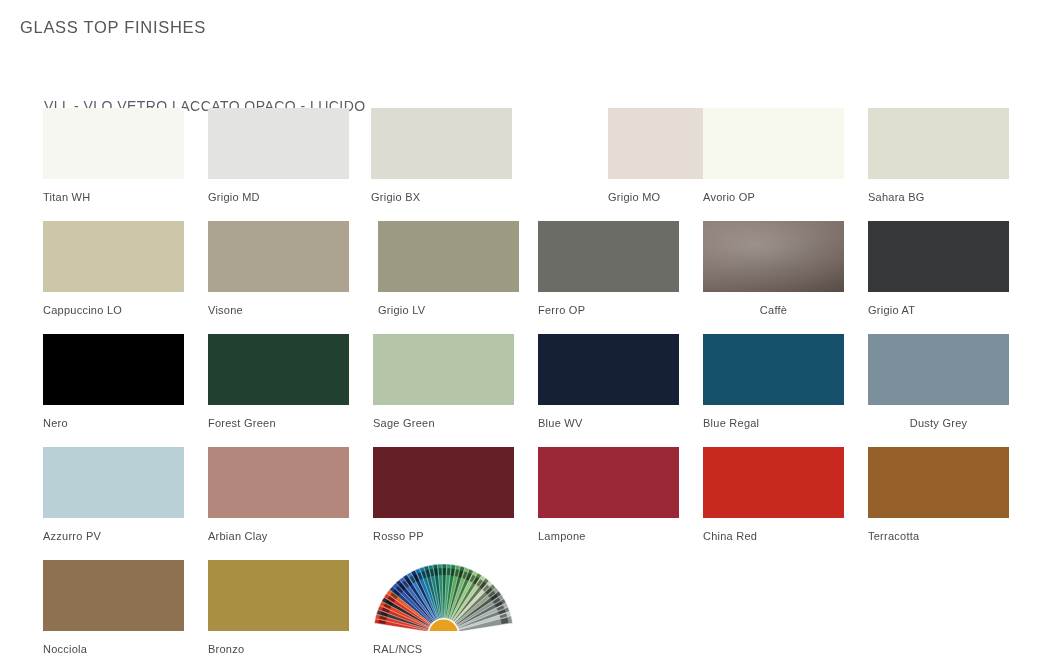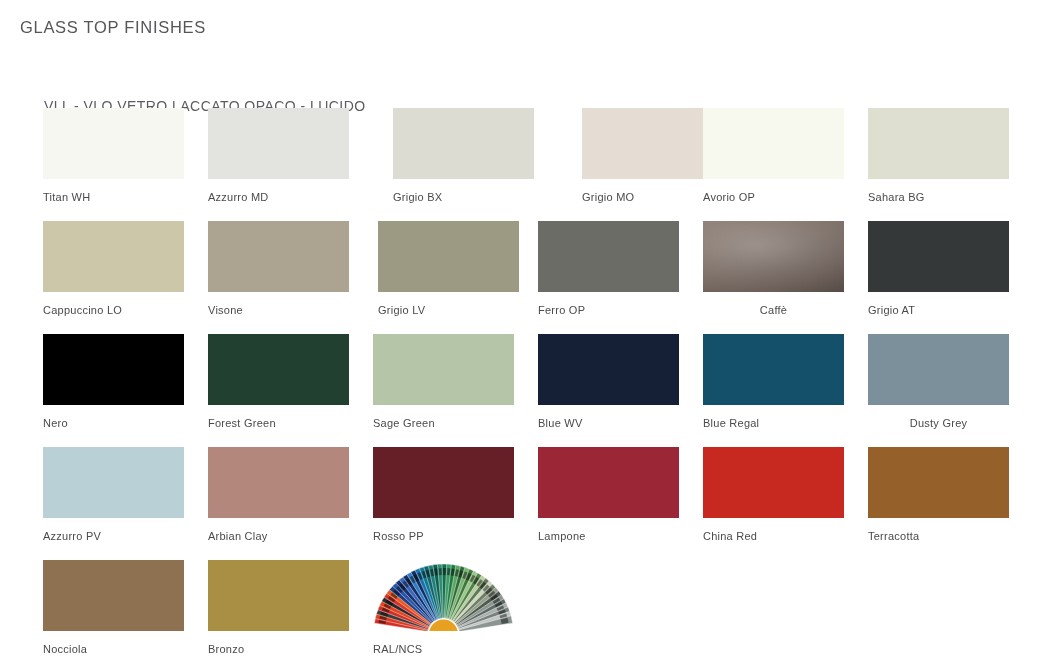--- a/index.html
+++ b/index.html
@@ -120,27 +120,27 @@
   <h2 class="section-subtitle">VLL - VLO VETRO LACCATO OPACO - LUCIDO</h2>
 
   <div class="swatch-grid" id="swatch-grid">
       <div class="swatch-row">
         <div class="swatch-cell" style="left: 0px;">
           <div class="swatch-chip" style="background-color: rgb(247, 247, 242);"></div>
           <span class="swatch-label">Titan WH</span>
         </div>
         <div class="swatch-cell" style="left: 165px;">
           <div class="swatch-chip" style="background-color: rgb(227, 228, 224);"></div>
-          <span class="swatch-label">Azzurro MD</span>
-        </div>
-        <div class="swatch-cell" style="left: 350px;">
+          <span class="swatch-label">Grigio MD</span>
+        </div>
+        <div class="swatch-cell" style="left: 328px;">
           <div class="swatch-chip" style="background-color: rgb(220, 220, 210);"></div>
           <span class="swatch-label">Grigio BX</span>
         </div>
-        <div class="swatch-cell" style="left: 495px; padding-left: 44px;">
+        <div class="swatch-cell" style="left: 521px; padding-left: 44px;">
           <div class="swatch-chip" style="background-color: rgb(229, 220, 212);"></div>
           <span class="swatch-label">Grigio MO</span>
         </div>
         <div class="swatch-cell" style="left: 660px;">
           <div class="swatch-chip" style="background-color: rgb(248, 249, 238);"></div>
           <span class="swatch-label">Avorio OP</span>
         </div>
         <div class="swatch-cell" style="left: 825px;">
           <div class="swatch-chip" style="background-color: rgb(222, 223, 208);"></div>
           <span class="swatch-label">Sahara BG</span>

